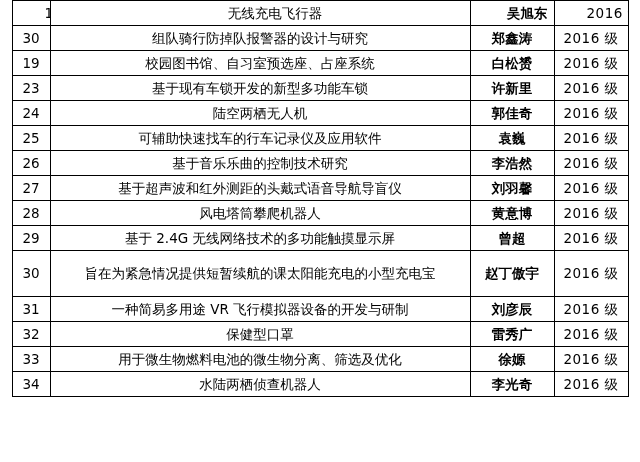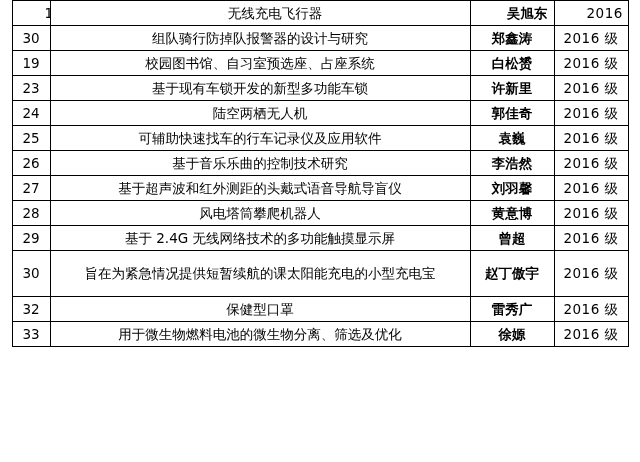--- a/index.html
+++ b/index.html
@@ -135,26 +135,38 @@
         <td class="col-leader">曾超</td>
         <td class="col-grade">2016 级</td>
       </tr>
       <tr class="tall">
         <td class="col-no">30</td>
         <td class="col-title">旨在为紧急情况提供短暂续航的课太阳能充电的小型充电宝</td>
         <td class="col-leader">赵丁傲宇</td>
         <td class="col-grade">2016 级</td>
       </tr>
       <tr>
+        <td class="col-no">31</td>
+        <td class="col-title">一种简易多用途 VR 飞行模拟器设备的开发与研制</td>
+        <td class="col-leader">刘彦辰</td>
+        <td class="col-grade">2016 级</td>
+      </tr>
+      <tr>
         <td class="col-no">32</td>
         <td class="col-title">保健型口罩</td>
         <td class="col-leader">雷秀广</td>
         <td class="col-grade">2016 级</td>
       </tr>
       <tr>
         <td class="col-no">33</td>
         <td class="col-title">用于微生物燃料电池的微生物分离、筛选及优化</td>
         <td class="col-leader">徐嫄</td>
         <td class="col-grade">2016 级</td>
       </tr>
+      <tr>
+        <td class="col-no">34</td>
+        <td class="col-title">水陆两栖侦查机器人</td>
+        <td class="col-leader">李光奇</td>
+        <td class="col-grade">2016 级</td>
+      </tr>
     </tbody>
   </table>
 </div>
 
 </body></html>

